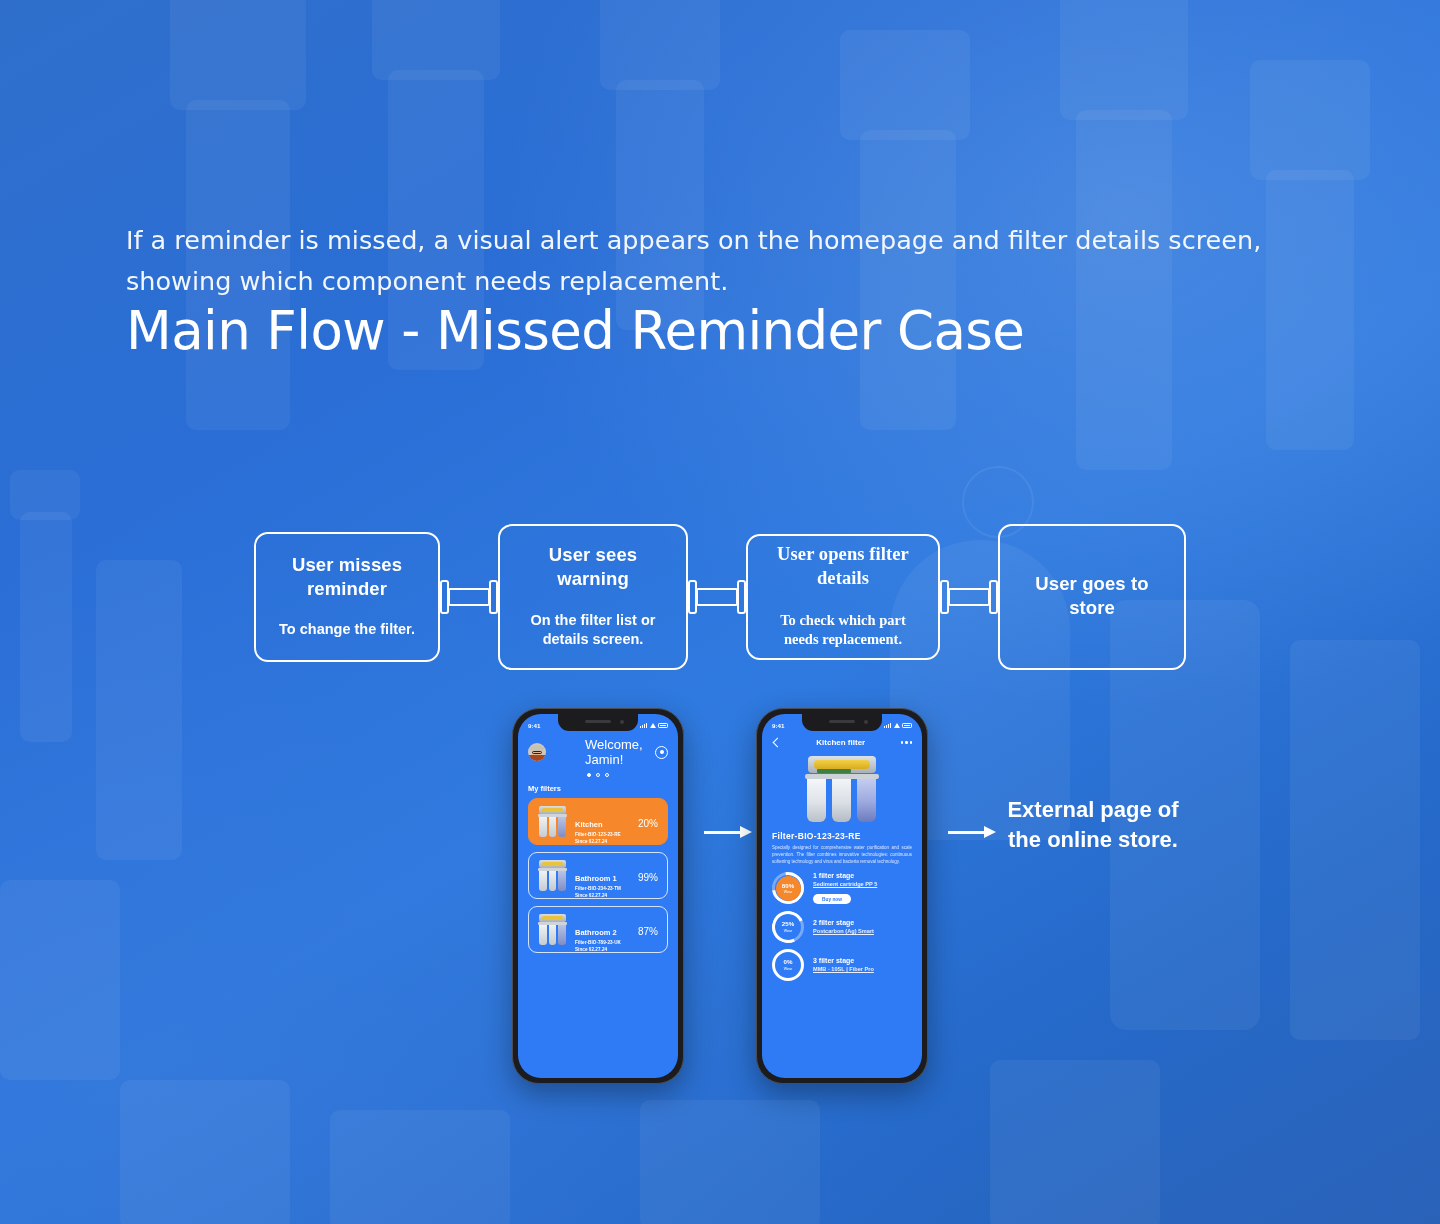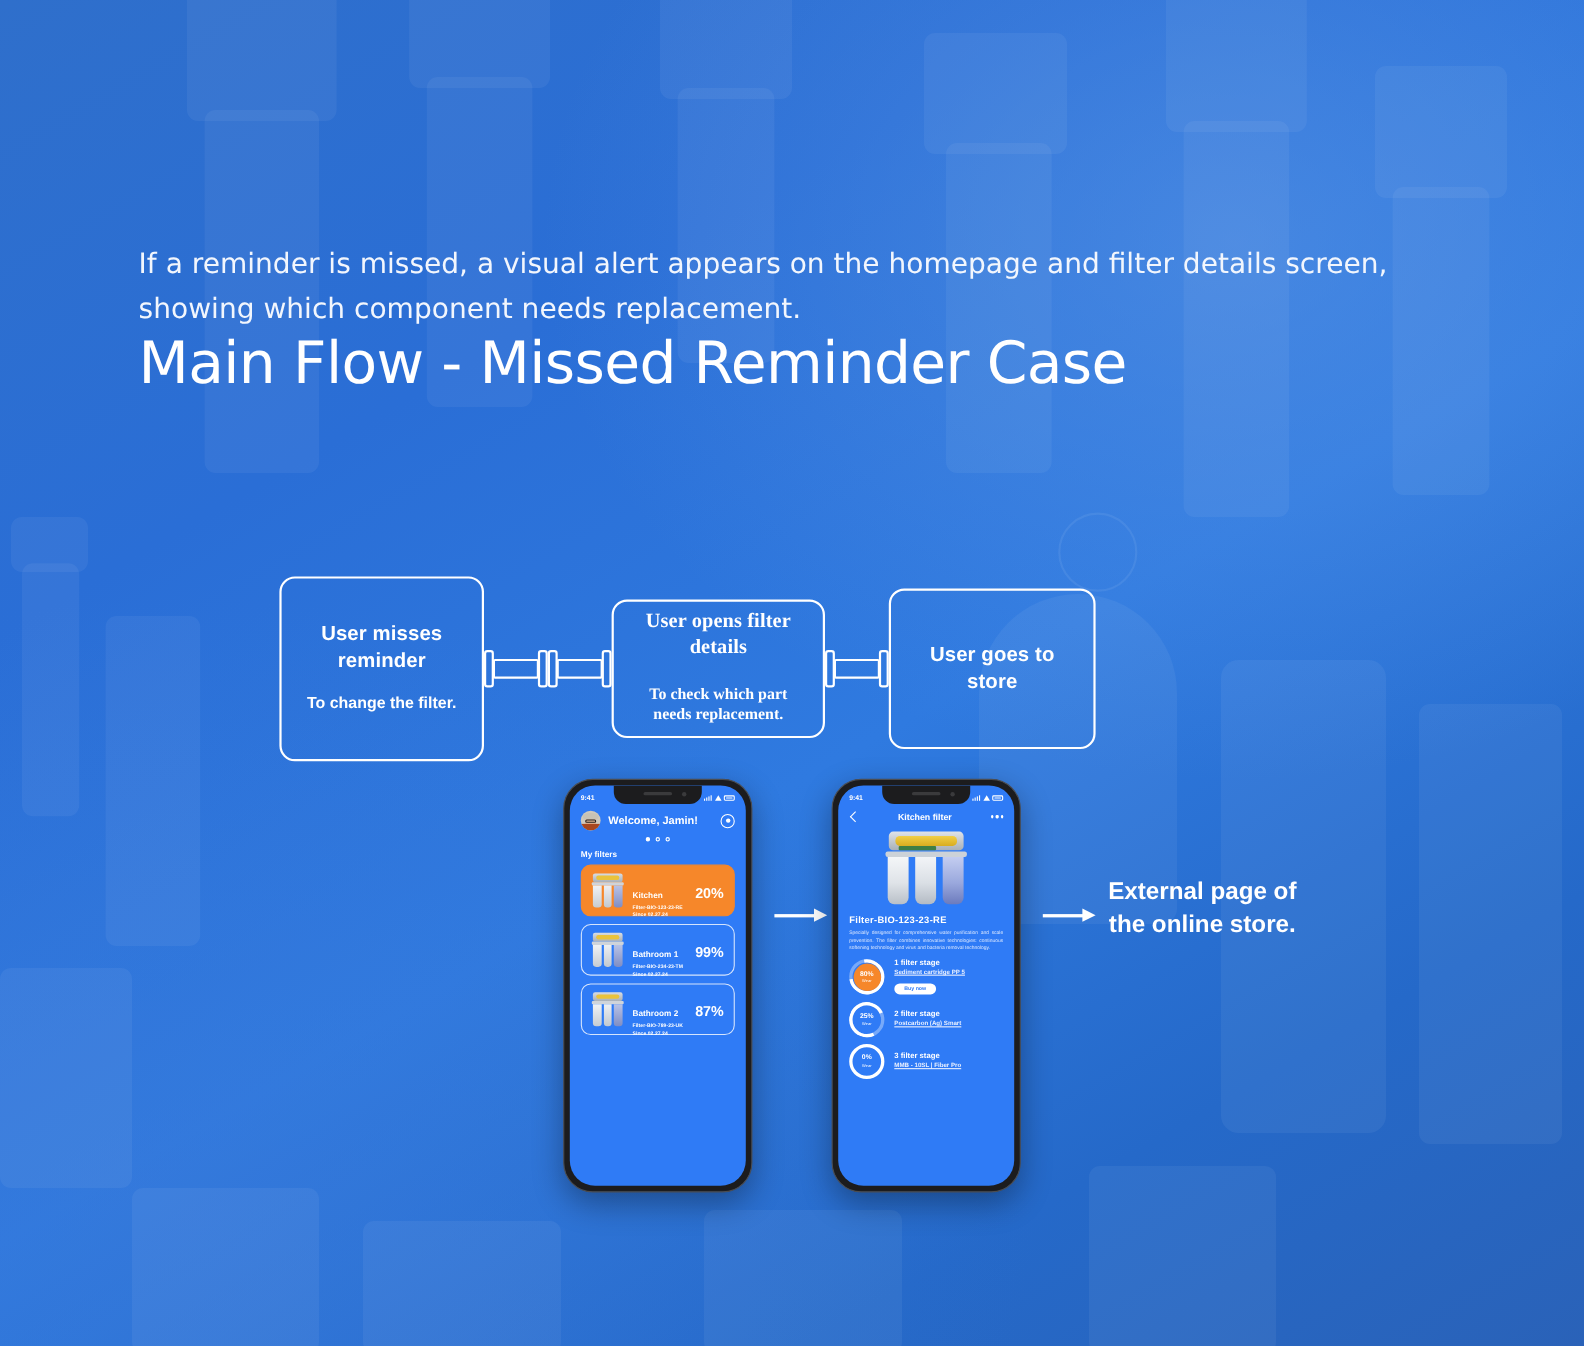--- a/index.html
+++ b/index.html
@@ -40,21 +40,21 @@
   
   #flow { position:absolute; left:254px; top:524px; display:flex; align-items:center; }
   .flow-box {
     border:2.5px solid #ffffff; border-radius:14px;
     padding:14px 16px 16px;
     display:flex; flex-direction:column; justify-content:center; align-items:center;
     text-align:center; color:#ffffff; background:transparent;
   }
   .fb-title { font-size:18.5px; font-weight:bold; line-height:1.28; letter-spacing:.1px; }
   .fb-sub   { font-size:14.5px; font-weight:bold; line-height:1.3; margin-top:20px; }
-  #fb0 { width:186px; height:168px; }
+  #fb0 { width:186px; height:130px; }
   #fb1 { width:190px; height:146px; }
   #fb2 { width:194px; height:126px;font-family:Liberation Serif, serif; }
   #fb3 { width:188px; height:146px; }
 
   .connector { width:58px; height:34px; position:relative; flex:none; }
   .connector .cap {
     position:absolute; top:0; width:9px; height:34px;
     border:2.5px solid #fff; border-radius:3px; background:transparent;
   }
   .connector .cap.left { left:0; }
@@ -149,21 +149,21 @@
 
   
   #phone1 { left:512px; top:8px; }
   .p1-head { display:flex; align-items:center; gap:7px; padding:4px 10px 0; }
   .p1-avatar { width:18px; height:18px; border-radius:50%; overflow:hidden; position:relative;
       background:#cfc9bd; flex:none;}
   .p1-avatar .f{position:absolute;left:4px;bottom:2px;width:10px;height:12px;background:#e3b491;border-radius:45%;}
   .p1-avatar .c{position:absolute;left:2px;top:2px;width:14px;height:6px;background:#c8c2b4;border-radius:50% 50% 30% 30%;}
   .p1-avatar .g{position:absolute;left:4px;top:7.5px;width:10px;height:3px;border:.7px solid #222;border-radius:2px;}
   .p1-avatar .j{position:absolute;left:0;right:0;bottom:0;height:6px;background:#a8471f;}
-  .p1-welcome { color:#fff; font-size:10px; font-weight:bold; flex:1; }
+  .p1-welcome { color:#fff; font-size:13px; font-weight:normal; flex:1;margin-left:32px; }
   .pin-icon { width:13px; height:13px; border:1.4px solid #fff; border-radius:50%; position:relative; flex:none; }
   .pin-icon:after{content:"";position:absolute;left:50%;top:50%;transform:translate(-50%,-50%);
       width:4px;height:4px;border-radius:50%;background:#fff;}
 
   .banner { margin:7px 10px 0; height:78px; border-radius:9px; overflow:hidden; position:relative;
       background:linear-gradient(120deg,#8aa0ab 0%, #b5a894 40%, #9a7f5e 100%); }
   .banner .win{position:absolute;left:0;top:0;width:52%;height:56%;
       background:linear-gradient(180deg,#c9d6dd 0%,#8fa3ad 70%,#6f848f 100%);}
   .banner .winbars{position:absolute;left:0;top:0;width:52%;height:56%;
       background:repeating-linear-gradient(90deg,transparent 0 14px,rgba(70,85,95,.5) 14px 16px);}
@@ -190,21 +190,21 @@
       background:linear-gradient(180deg,#d9dde2,#a9b0b8);}
   .fthumb .yel{position:absolute;left:4px;right:4px;top:2px;height:4px;border-radius:2px;background:#e9c33c;}
   .fthumb .bar{position:absolute;left:0;right:0;top:8.5px;height:3px;background:#cfd4da;border-radius:1px;}
   .fthumb .t1,.fthumb .t2,.fthumb .t3{position:absolute;top:11.5px;width:7.5px;height:20px;border-radius:0 0 3px 3px;}
   .fthumb .t1{left:1px;background:linear-gradient(180deg,#f0f2f4,#c7ccd2);}
   .fthumb .t2{left:10.5px;background:linear-gradient(180deg,#eef0f3,#c2c8cf);}
   .fthumb .t3{left:20px;background:linear-gradient(180deg,#b9c3e6,#7f8dc4);}
   .fbody { flex:1; min-width:0; }
   .frow1 { display:flex; justify-content:space-between; align-items:baseline; }
   .fname { font-size:7.5px; font-weight:bold; color:#fff; }
-  .fpct  { font-size:13px; font-weight:bold; color:#fff;margin-top:20px; }
+  .fpct  { font-size:10px; font-weight:normal; color:#fff;margin-top:20px; }
   .fmeta { margin-top:3px; font-size:4.6px; font-weight:bold; color:#fff; line-height:1.45; letter-spacing:.05px; }
 
   
   #phone2 { left:756px; top:8px; }
   .p2-head { display:flex; align-items:center; padding:5px 10px 0; color:#fff; }
   .chev { width:9px; height:9px; position:relative; flex:none; }
   .chev:before{content:"";position:absolute;left:2px;top:1px;width:6px;height:6px;
       border-left:1.5px solid #fff;border-bottom:1.5px solid #fff;transform:rotate(45deg);}
   .p2-title { flex:1; text-align:center; font-size:8px; font-weight:bold; }
   .kebab { display:flex; gap:2px; flex:none; }
@@ -277,20 +277,24 @@
 <div id="flow">
   <div class="flow-box" id="fb0">
     <div class="fb-title">User misses reminder</div>
     <div class="fb-sub">To change the filter.</div>
   </div>
   <div class="connector">
     <div class="cap left"></div>
     <div class="bar"></div>
     <div class="cap right"></div>
   </div>
+  <div class="flow-box" id="fb1">
+    <div class="fb-title">User sees warning</div>
+    <div class="fb-sub">On the filter list or details screen.</div>
+  </div>
   <div class="connector">
     <div class="cap left"></div>
     <div class="bar"></div>
     <div class="cap right"></div>
   </div>
   <div class="flow-box" id="fb2">
     <div class="fb-title">User opens filter details</div>
     <div class="fb-sub">To check which part needs replacement.</div>
   </div>
   <div class="connector">

